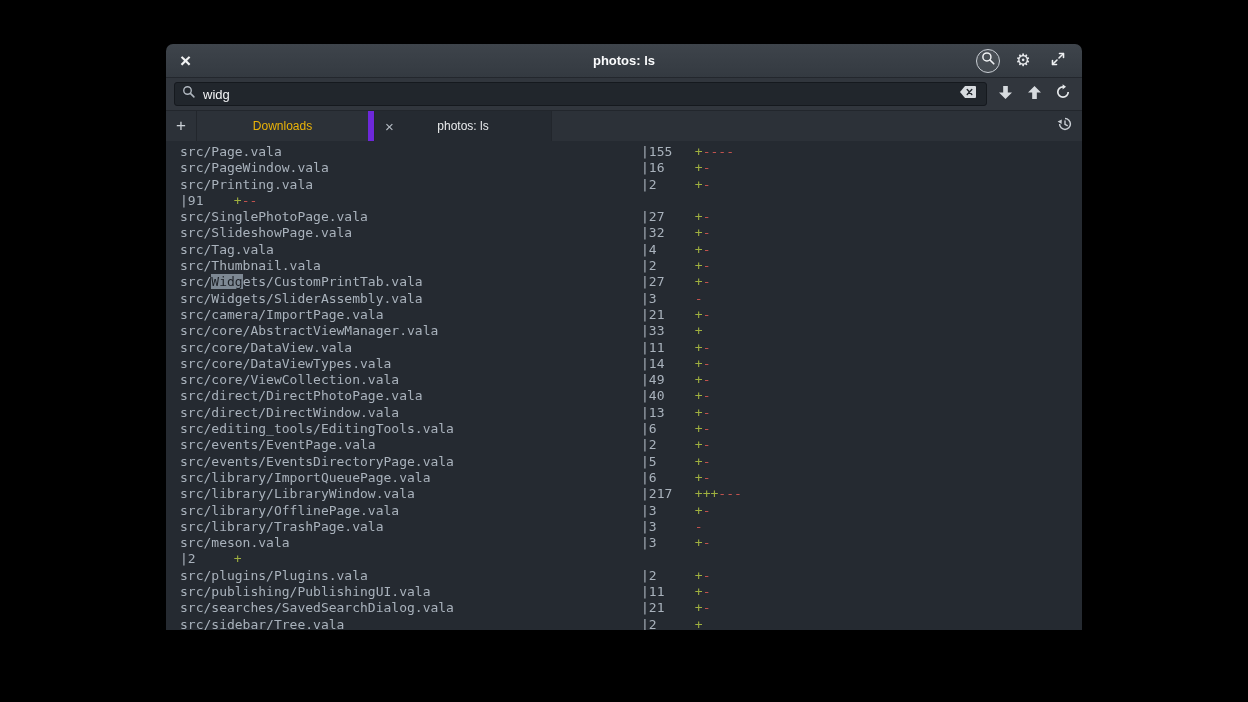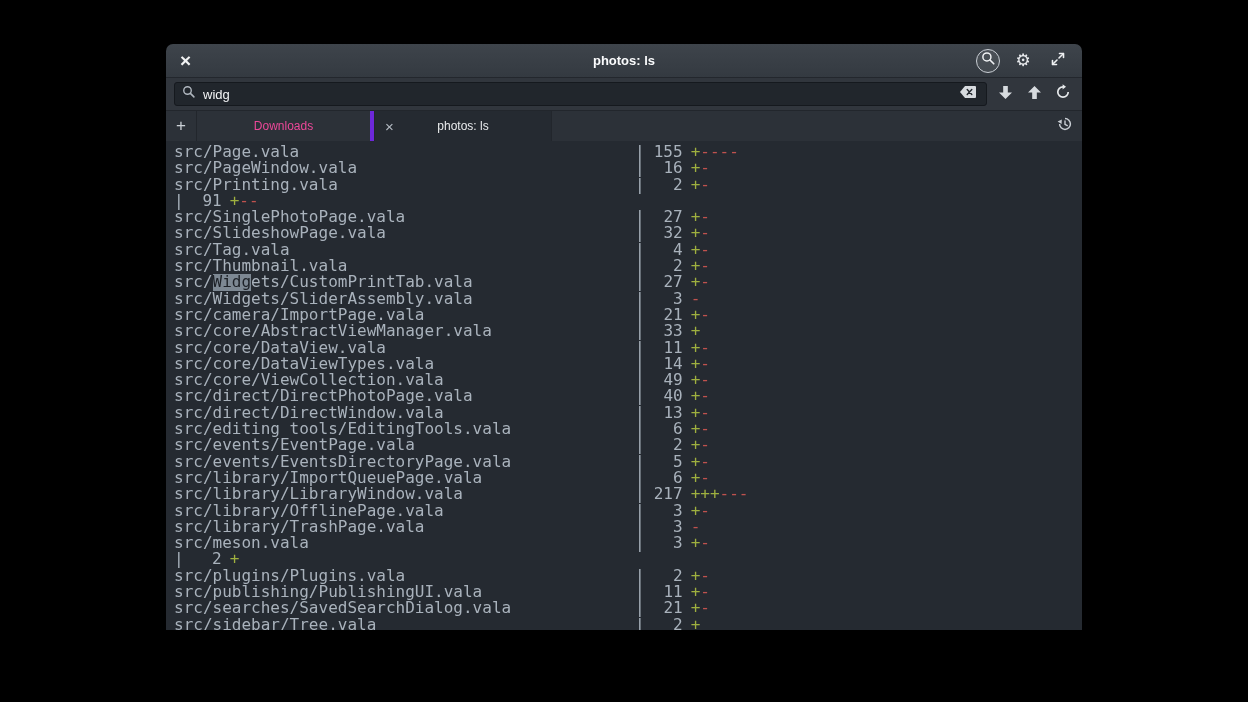--- a/index.html
+++ b/index.html
@@ -39,35 +39,35 @@
                         font-family:"Liberation Sans","DejaVu Sans",sans-serif; }
   .sb-btn { display:flex; align-items:center; justify-content:center;
             width:22px; height:22px; }
 
   
   .tabbar { height:30px; flex:0 0 30px; background:#2c3138;
             display:flex; align-items:stretch; }
   .newtab { width:30px; display:flex; align-items:center; justify-content:center;
             color:#ccd1d7; font-size:17px; }
   .tab { width:178px; display:flex; align-items:center; justify-content:center;
-         position:relative; color:#ec4899; font-size:12px;
-         border-left:1px solid #22262c; border-right:4px solid #6d28d9; }
+         position:relative; color:#eab308; font-size:12px;
+         border-left:1px solid #22262c; border-right:6px solid #6d28d9; }
   .tab.active { background:#252a31; color:#e9ebed; border-right:1px solid #22262c; }
   .tab-close { position:absolute; left:10px; top:50%; transform:translateY(-50%);
                color:#b4bbc3; font-size:15px; line-height:1; }
   .tabbar-right { margin-left:auto; display:flex; align-items:center; padding-right:9px; }
 
   
   .terminal { flex:1; background:#252a31; overflow:hidden;
-              padding:3px 0 0 8px; color:#a9b2bc;
+              padding:3px 0 0 14px; color:#a9b2bc;
               font-family:"DejaVu Sans Mono","Liberation Mono",monospace;
-              font-size:16px; line-height:16.3px; }
+              font-size:13px; line-height:16.3px; }
   .line { display:flex; white-space:pre; }
   .file  { width:461px; flex:0 0 461px; overflow:hidden; }
-  .count { width:38px; flex:0 0 38px; text-align:right; }
+  .count { width:38px; flex:0 0 38px; text-align:left; }
   .sym   { padding-left:8px; }
   .plus  { color:var(--plus,#9fb03f); }
   .minus { color:var(--minus,#c0524e); }
   .hl    { background:var(--hl-bg,#7d8893); color:var(--hl-fg,#1d2127); }
 </style>
 </head>
 <body>
 
 <div class="window">
 

